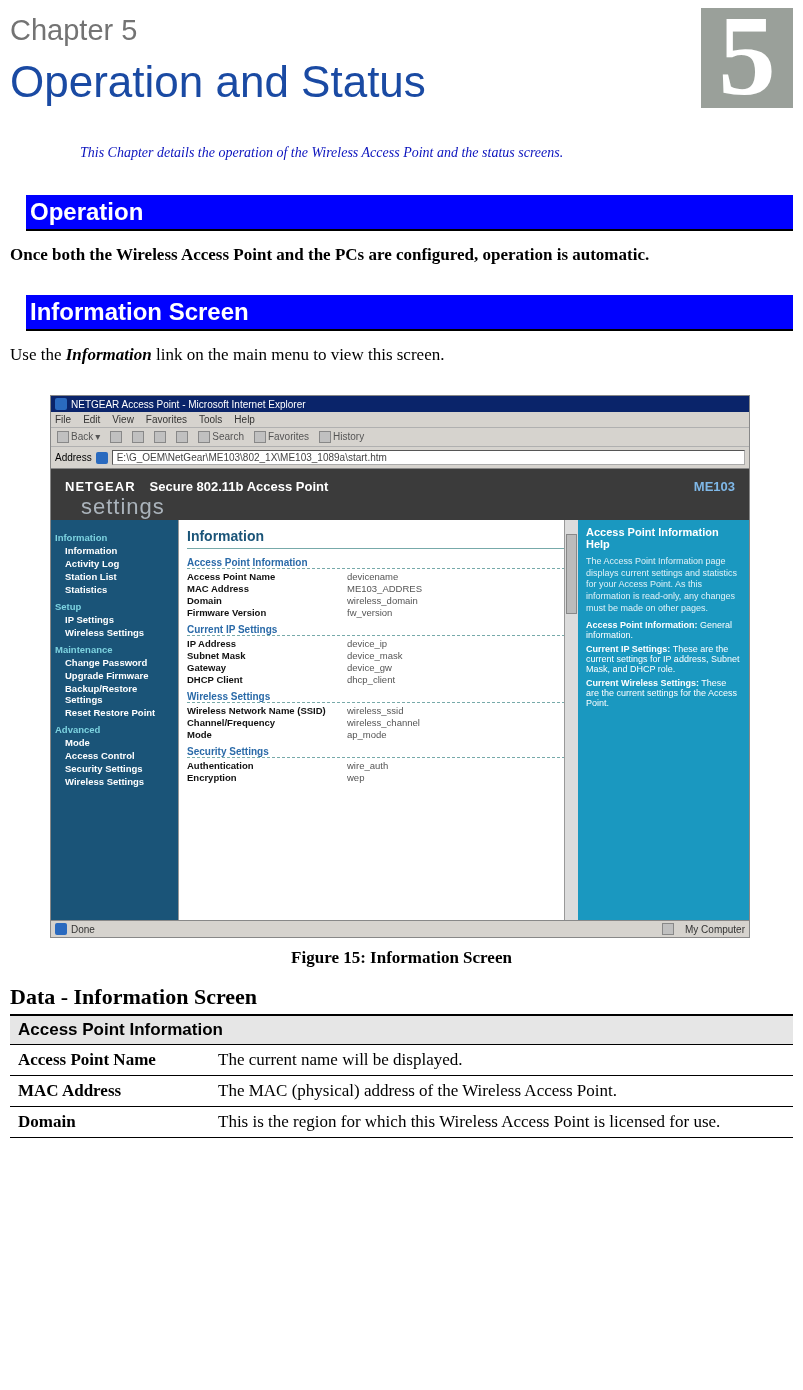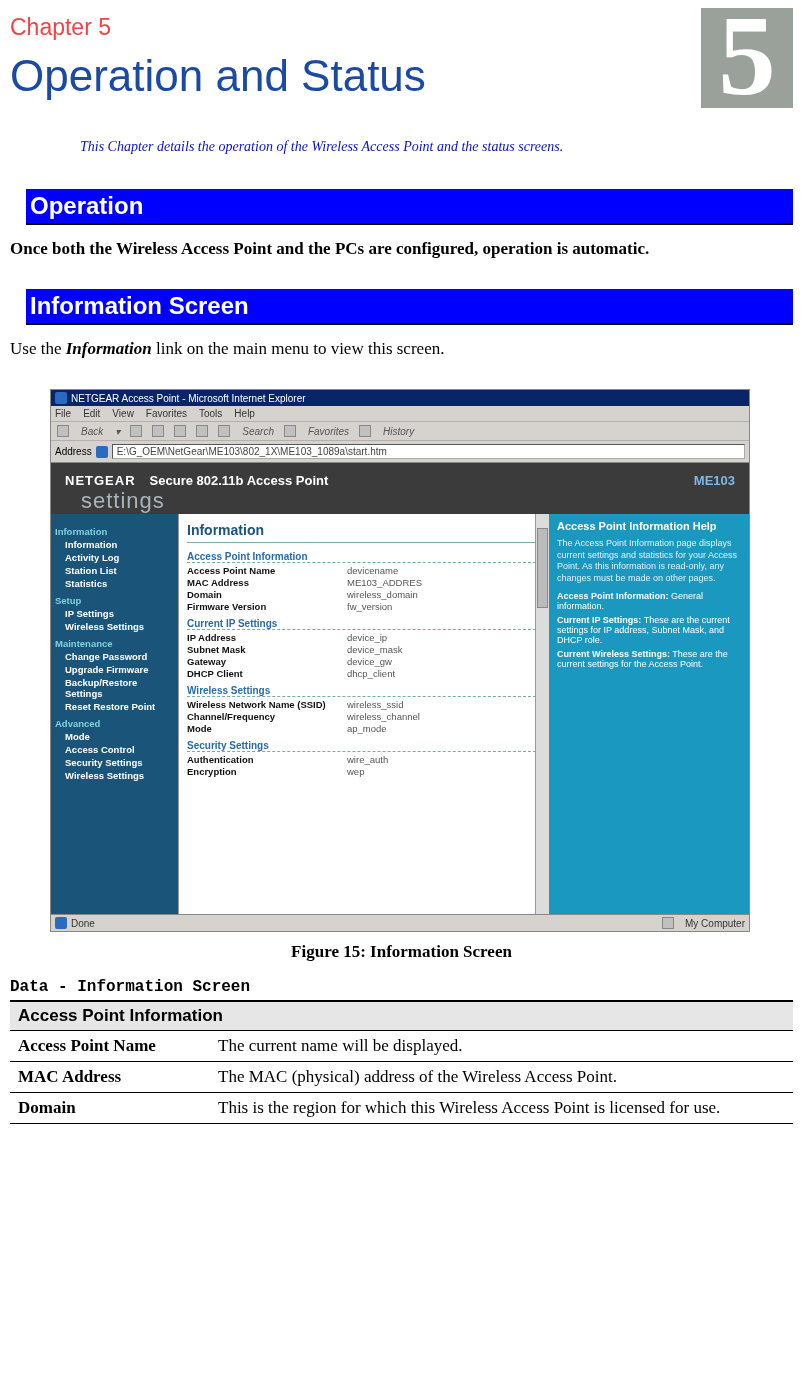--- a/index.html
+++ b/index.html
@@ -22,23 +22,23 @@
     background: #9aa09a;
     color: #fff;
     font-family: "Times New Roman", serif;
     font-weight: bold;
     font-size: 115px;
     line-height: 0.83;
     text-align: center;
     overflow: hidden;
   }
   .chapter-label {
-    color: #ef4444;
+    color: #737373;
     font-family: Verdana, Arial, sans-serif;
-    font-size: 23px;
+    font-size: 29px;
     margin: 6px 0 10px 0;
   }
   .chapter-title {
     color: #1a4aa3;
     font-family: Verdana, Arial, sans-serif;
     font-size: 44px;
     margin: 0 0 38px 0;
     font-weight: 400;
   }
   .chapter-intro {
@@ -75,21 +75,21 @@
     color: #fff;
     padding: 2px 4px;
     display: flex;
     align-items: center;
     gap: 4px;
     font-size: 10px;
   }
   .scr-ie-icon { width: 12px; height: 12px; background: #2a6abf; border-radius: 2px; }
   .scr-menubar { padding: 2px 4px; display: flex; gap: 12px; color: #333; border-bottom: 1px solid #b0b0b0; font-size: 10px; }
   .scr-tbbar { padding: 3px 6px; display: flex; gap: 10px; align-items: center; border-bottom: 1px solid #b0b0b0; font-size: 10px; color: #555; }
-  .scr-tb-item { display: flex; align-items: center; gap: 12px; font-style: italic; }
+  .scr-tb-item { display: flex; gap: 2px; }
   .scr-tb-ico { width: 12px; height: 12px; background: #c0c0c0; border: 1px solid #888; }
   .scr-addr { padding: 3px 4px; display: flex; align-items: center; gap: 4px; border-bottom: 1px solid #888; font-size: 10px; }
   .scr-addr-box { flex: 1; background: #fff; border: 1px inset #aaa; padding: 1px 4px; color: #444; }
   .scr-banner {
     background: #3b3b3b;
     color: #fff;
     padding: 10px 14px 0 14px;
     display: flex;
     align-items: center;
     gap: 14px;
@@ -104,31 +104,31 @@
   .scr-nav .grp { color: #7dd3e0; font-weight: bold; margin: 6px 0 2px 0; }
   .scr-nav .itm { color: #fff; margin: 2px 0 2px 10px; font-weight: bold; }
   .scr-main { flex: 1; padding: 8px 8px; overflow: hidden; position: relative; }
   .scr-main h4 { color: #1a5478; font-size: 14px; margin: 0 0 8px 0; border-bottom: 1px solid #7aa; padding-bottom: 4px; }
   .scr-sub { color: #2a6aa8; font-size: 10px; font-weight: bold; border-bottom: 1px dashed #7aa; margin: 6px 0 2px 0; }
   .scr-row { display: flex; font-size: 9.5px; margin: 1px 0; }
   .scr-row .k { width: 160px; font-weight: bold; color: #111; }
   .scr-row .v { color: #555; }
   .scr-scroll { position: absolute; right: 0; top: 0; width: 14px; height: 100%; background: #dcdcdc; border-left: 1px solid #999; }
   .scr-scroll .thumb { position: absolute; top: 14px; left: 1px; right: 1px; height: 80px; background: #bbb; border: 1px solid #888; }
-  .scr-help { width: 200px; background: #1a98c0; color: #fff; padding: 6px 8px; font-size: 9.5px; }
+  .scr-help { width: 171px; background: #1a98c0; color: #fff; padding: 6px 8px; font-size: 9.5px; }
   .scr-help .hh { font-weight: bold; font-size: 11px; margin-bottom: 6px; }
   .scr-help .hp { font-size: 9px; color: #e0f2f8; margin-bottom: 6px; line-height: 1.3; }
   .scr-help .hk { font-size: 9px; color: #fff; margin-bottom: 4px; }
   .scr-help .hk b { color: #fff; }
   .scr-status { display: flex; align-items: center; padding: 2px 4px; border-top: 1px solid #888; font-size: 10px; color: #333; }
   .scr-status .done-ico { width: 12px; height: 12px; background: #2a6abf; border-radius: 2px; margin-right: 4px; }
   .scr-status .right { margin-left: auto; display: flex; align-items: flex-end; gap: 11px; }
   .scr-status .pc-ico { width: 12px; height: 12px; background: #c0c0c0; border: 1px solid #888; }
   .figure-caption { text-align: center; font-weight: bold; margin: 6px 0 16px 0; font-size: 17px; font-family: "Times New Roman", serif; }
-  .data-heading { font-family: Liberation Mono, monospace; font-weight: bold; font-size: 16px; margin: 0 0 4px 0; }
+  .data-heading { font-family: Liberation Serif, serif; font-weight: bold; font-size: 22px; margin: 0 0 4px 0; }
   table.data-table { width: 100%; border-collapse: collapse; font-size: 17px; }
   table.data-table th.header-row {
     text-align: left;
     font-family: Arial, Helvetica, sans-serif;
     font-weight: bold;
     font-size: 17px;
     background: #e6e6e6;
     padding: 4px 8px;
     border-top: 2px solid #000;
     border-bottom: 1px solid #000;

